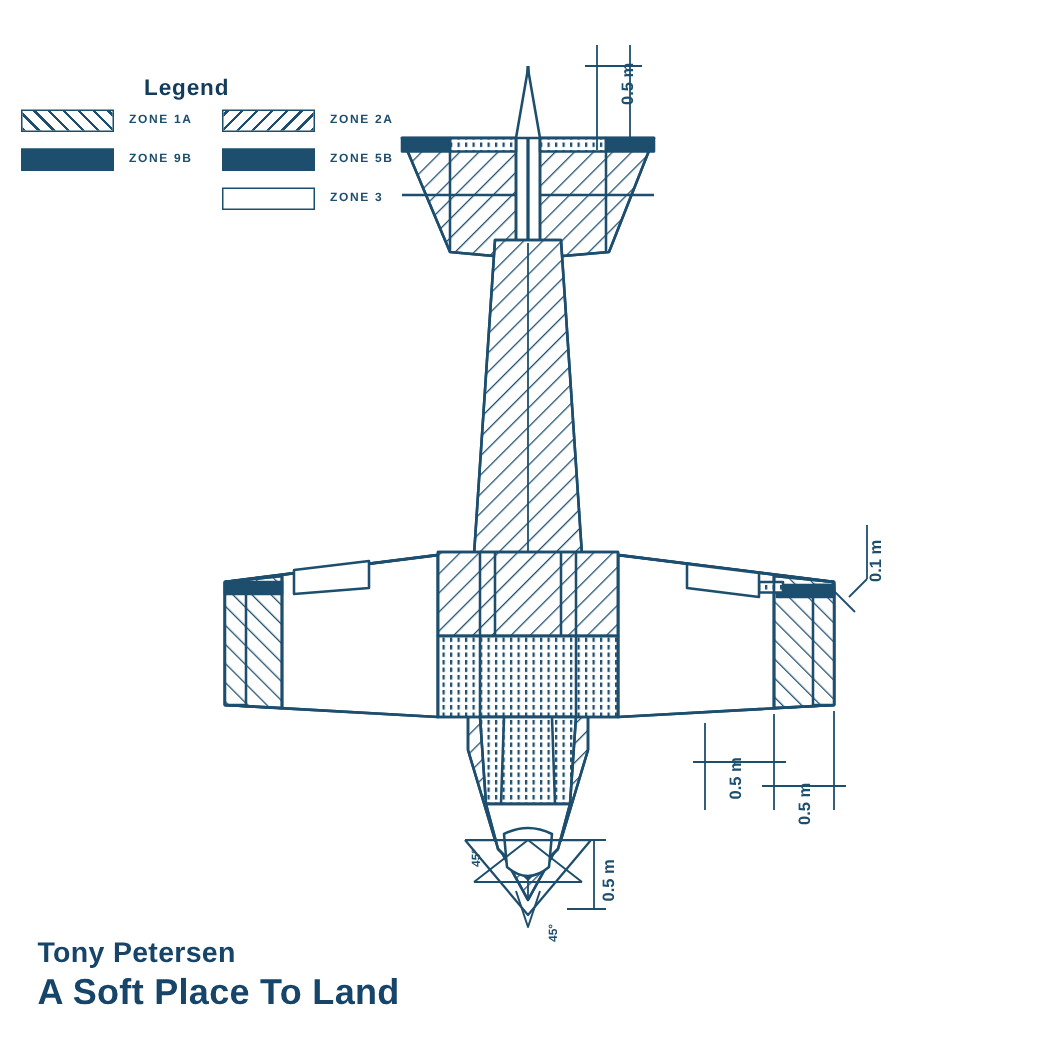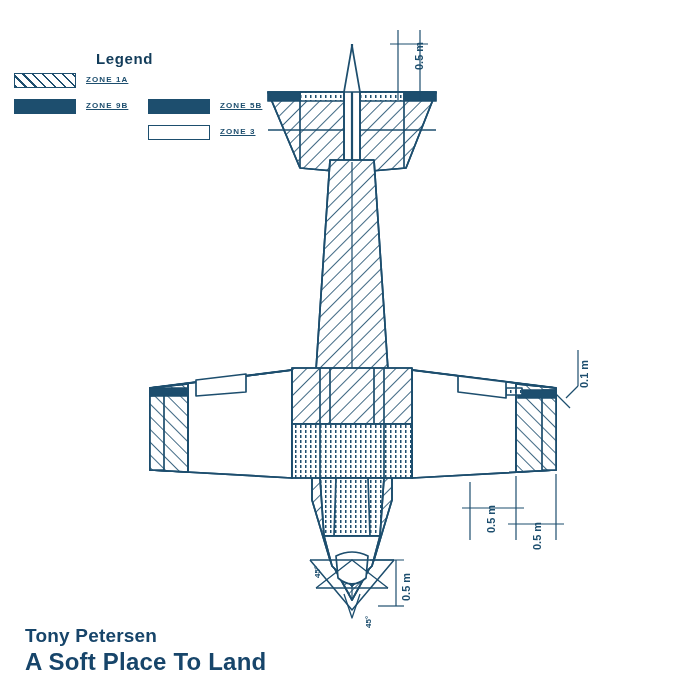--- a/index.html
+++ b/index.html
@@ -23,21 +23,21 @@
     color:#123c5a;
   }
   .legend-row{position:absolute;height:17px;}
   .legend-swatch{
     position:absolute;left:0;top:0;width:62px;height:15px;
     border:1.6px solid #1d4e6e;box-sizing:border-box;
   }
   .legend-label{
     position:absolute;left:72px;top:2px;
     font-size:8px;font-weight:bold;letter-spacing:1.1px;
-    white-space:nowrap;color:#1d4e6e;text-decoration:underline;
+    white-space:nowrap;color:#1d4e6e;
   }
   
   .sw-hatch-r{
     background-image:repeating-linear-gradient(45deg,#1d4e6e 0 1.6px,transparent 1.6px 7px);
   }
   .sw-hatch-l{
     background-image:repeating-linear-gradient(-45deg,#1d4e6e 0 1.6px,transparent 1.6px 7px);
   }
   .sw-solid{background:#1d4e6e;}
   .sw-dots{
@@ -240,20 +240,24 @@
       <div class="legend-swatch sw-hatch-r"></div>
       <div class="legend-label">ZONE  1A</div>
     </div>
 
     <div class="legend-row" style="left:0px;  top:51px; width:130px;">
       <div class="legend-swatch sw-solid"></div>
       <div class="legend-label">ZONE  9B</div>
     </div>
 
 
+    <div class="legend-row" style="left:134px; top:25px; width:130px;">
+      <div class="legend-swatch sw-hatch-l"></div>
+      <div class="legend-label">ZONE  2A</div>
+    </div>
 
     <div class="legend-row" style="left:134px; top:51px; width:130px;">
       <div class="legend-swatch sw-solid"></div>
       <div class="legend-label">ZONE  5B</div>
     </div>
 
     <div class="legend-row" style="left:134px; top:77px; width:130px;">
       <div class="legend-swatch sw-white"></div>
       <div class="legend-label">ZONE  3</div>
     </div>

